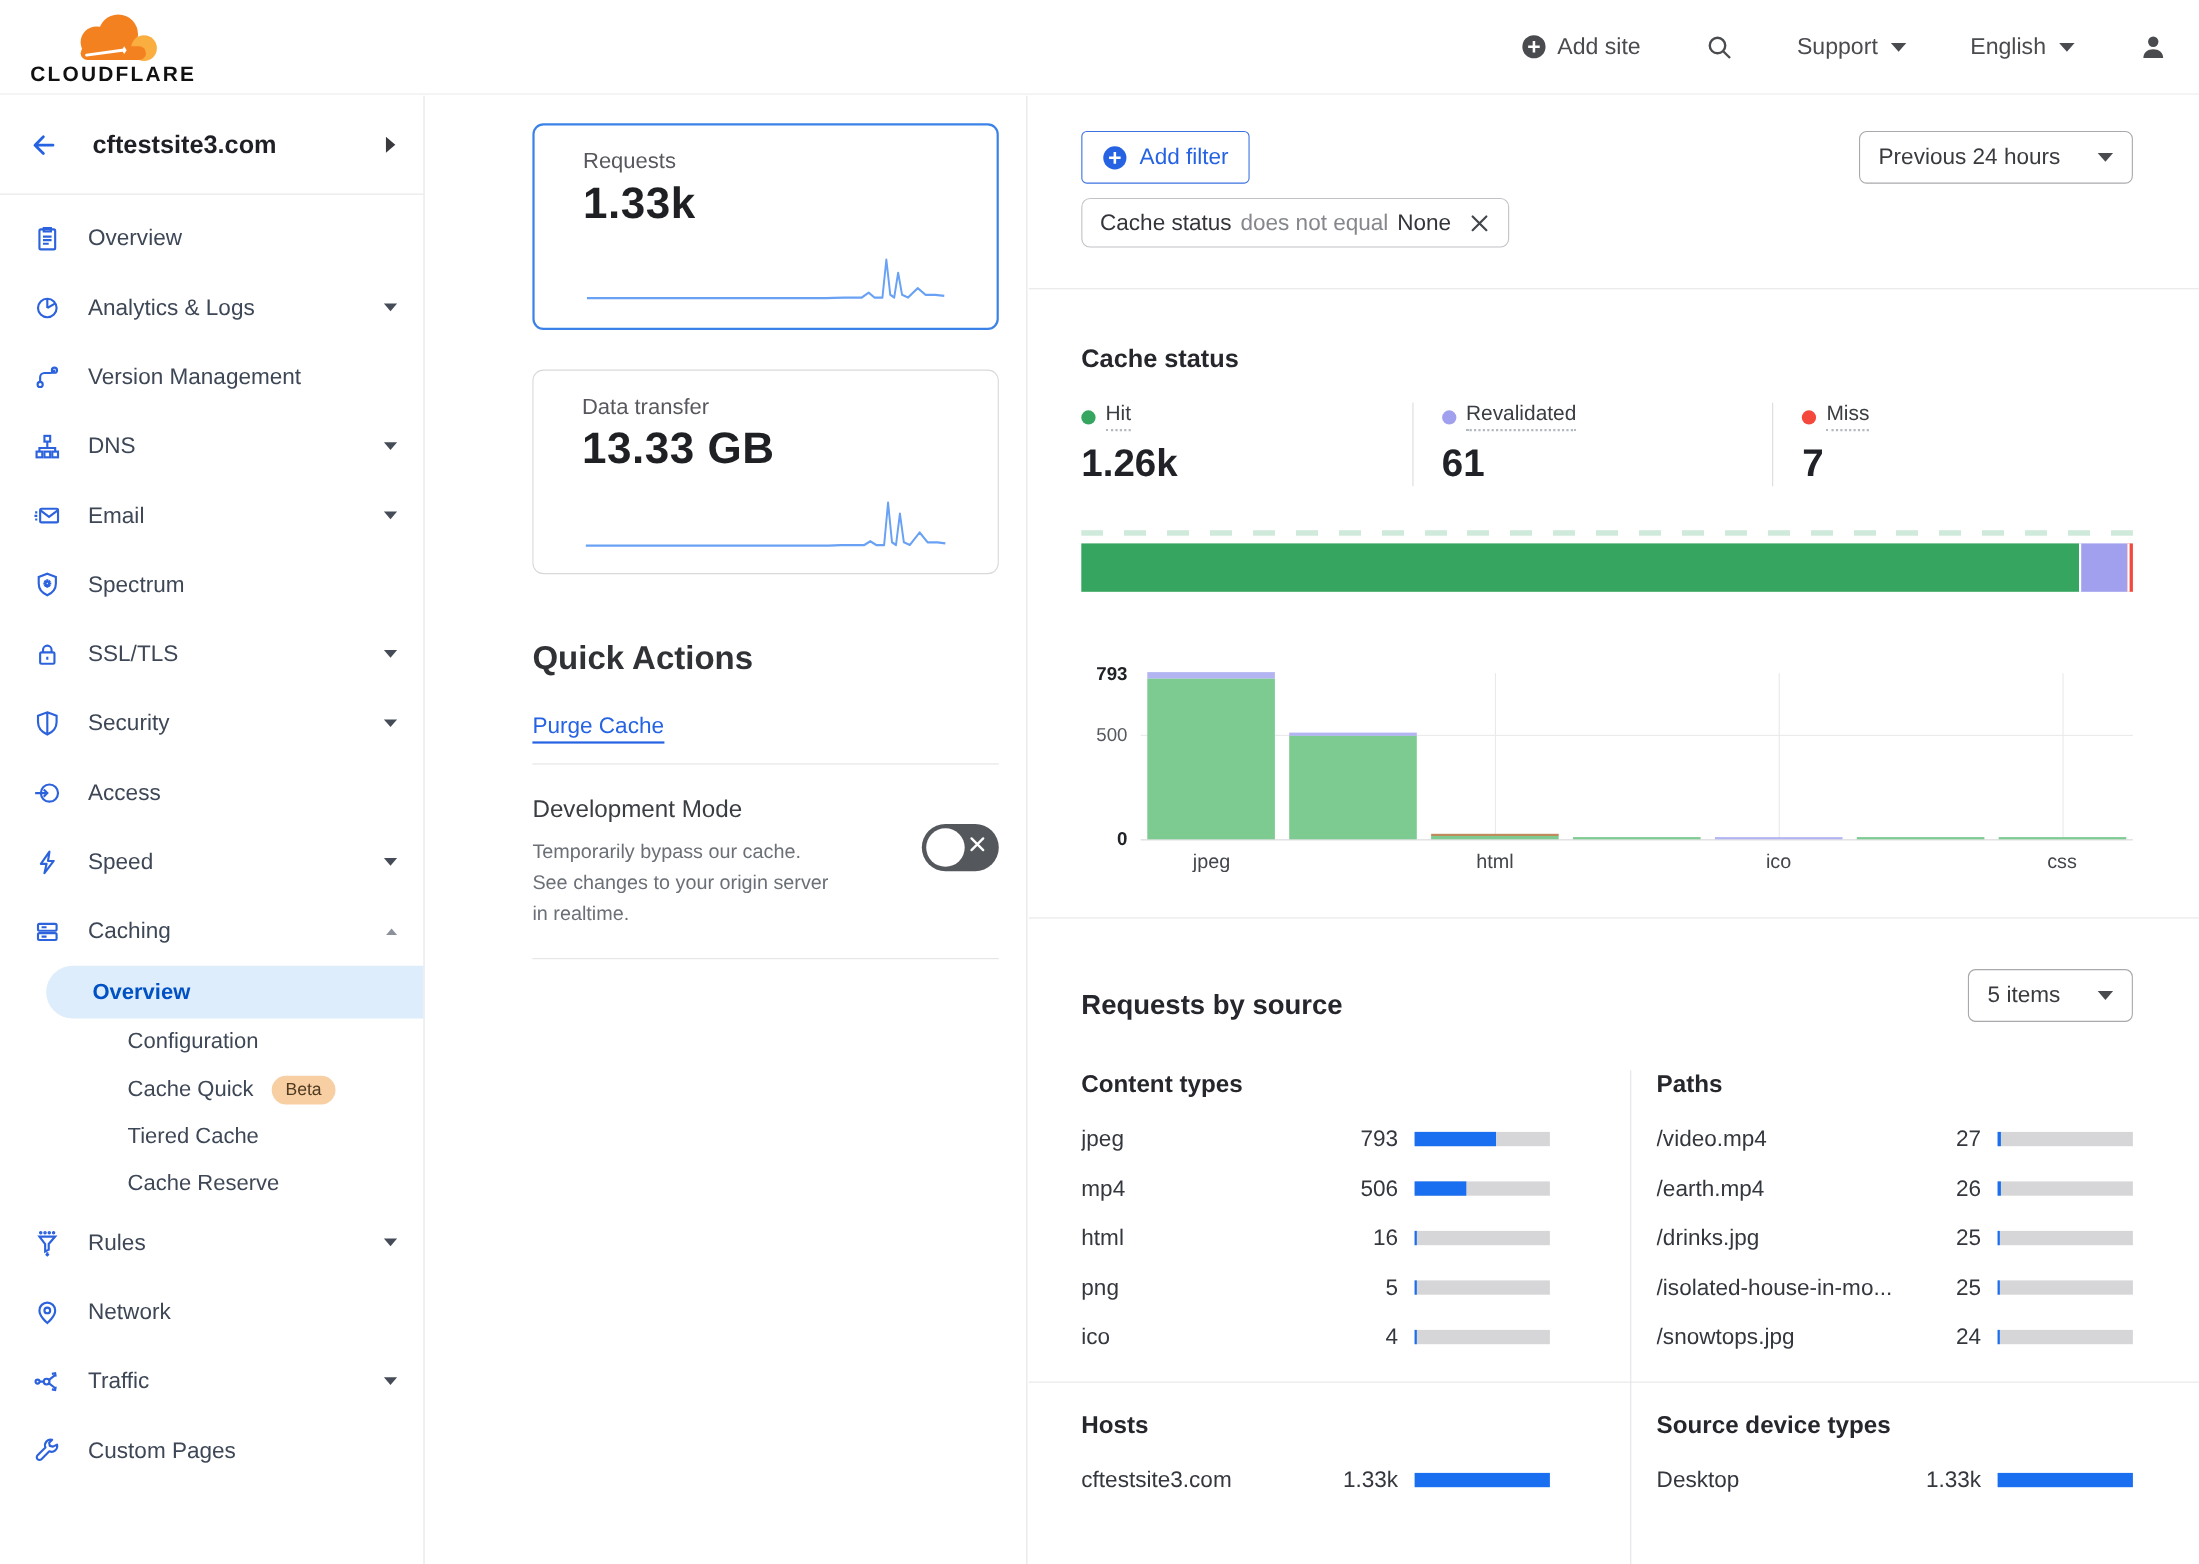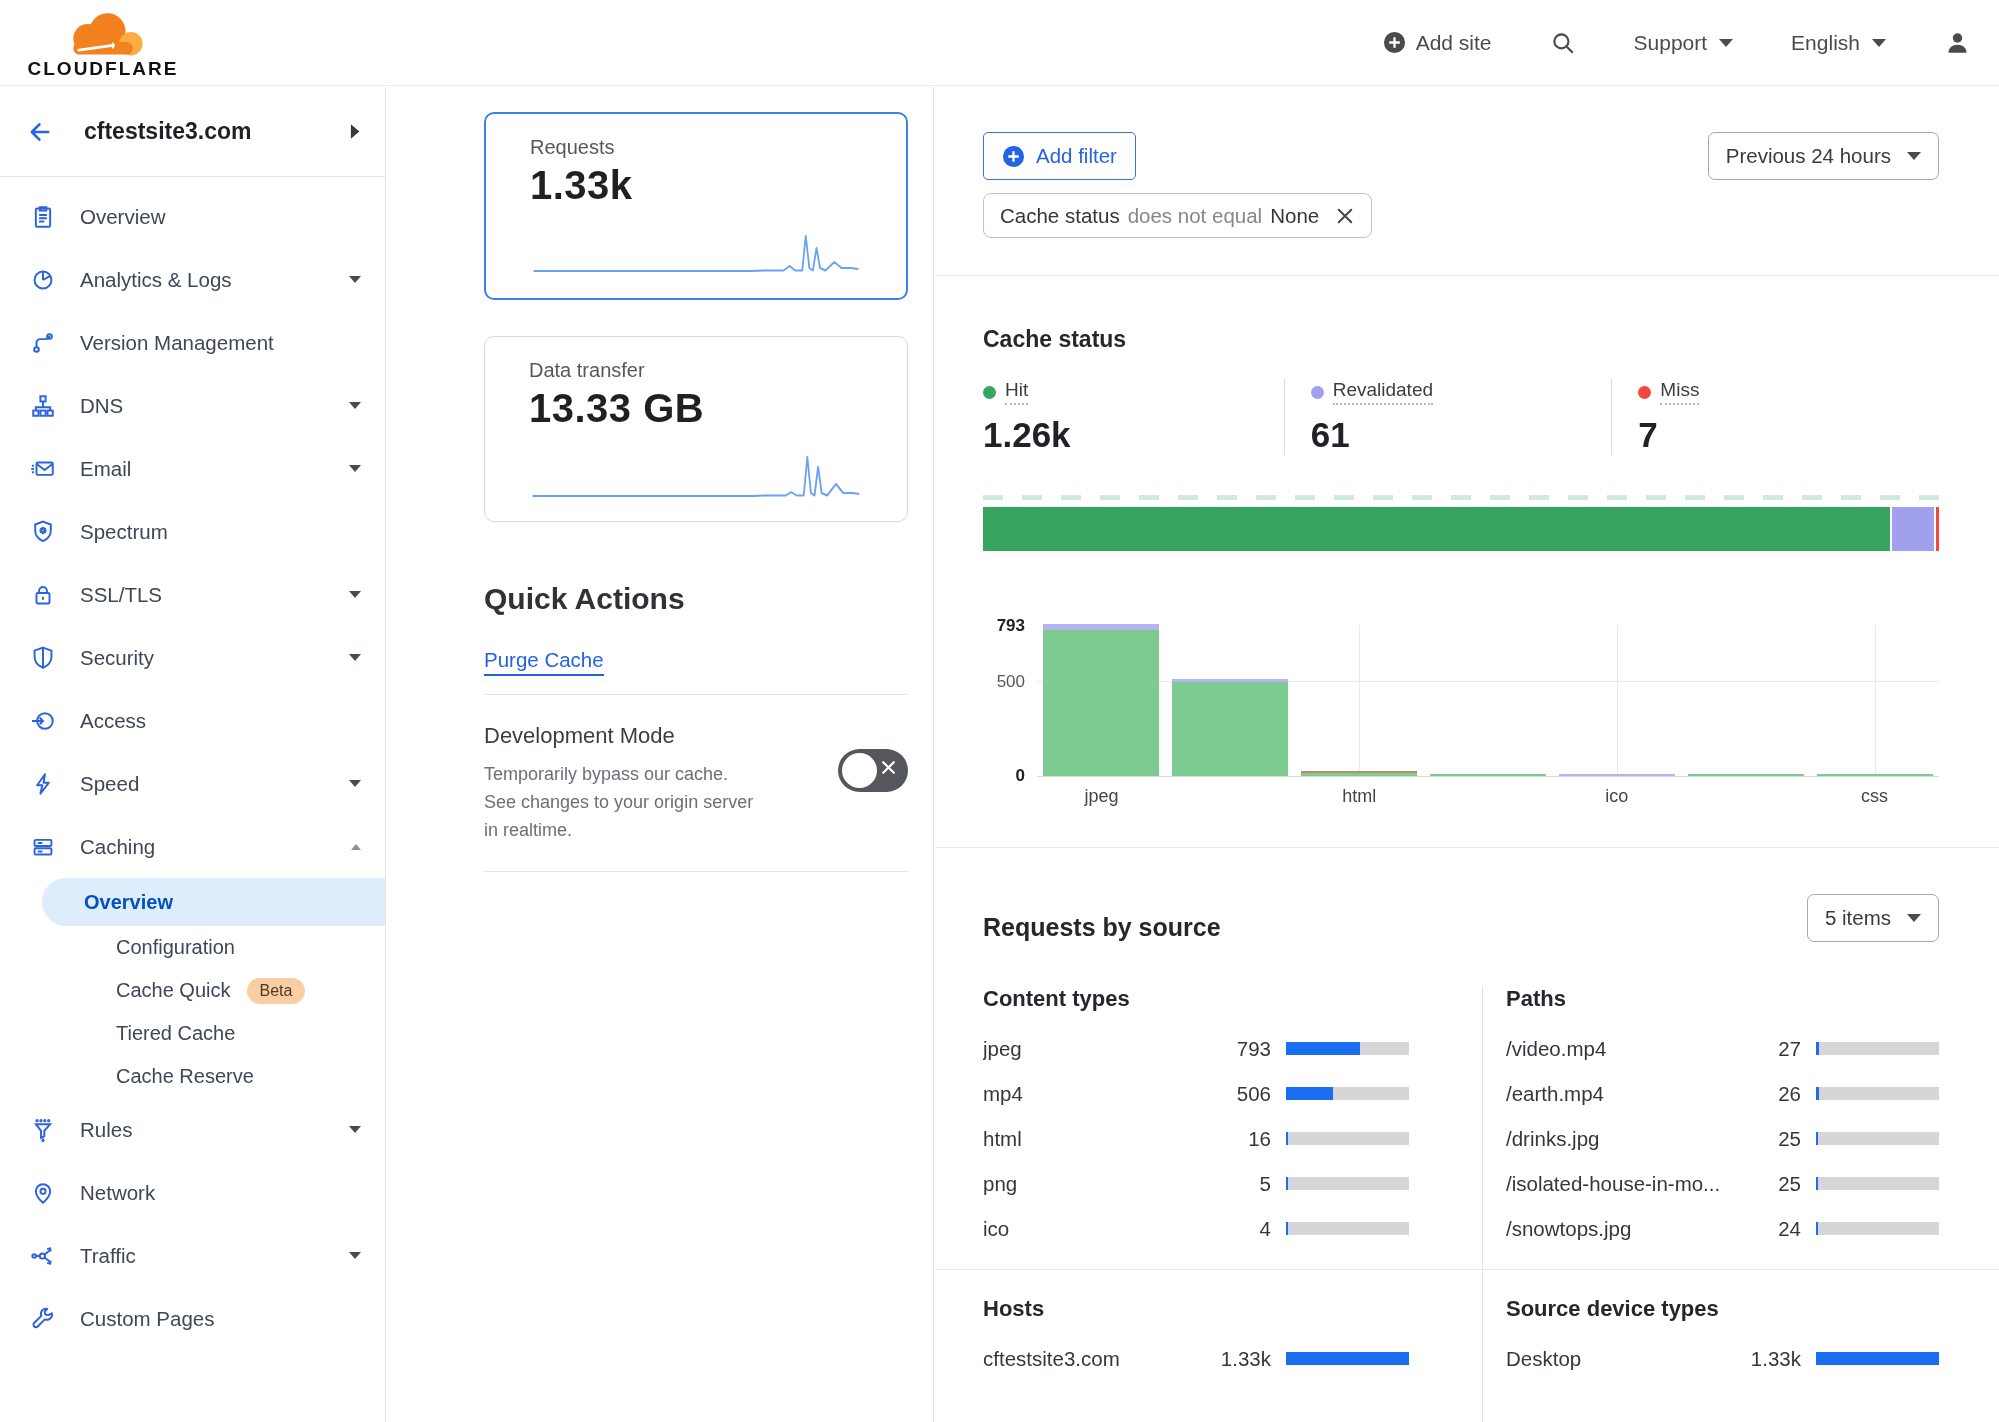--- a/index.html
+++ b/index.html
@@ -53,29 +53,29 @@
   .devmode { width:424px; display:flex; justify-content:space-between; margin-top:28px; }
   .dev-title { font-size:22px; color:#3a3d42; }
   .dev-desc { margin-top:12px; font-size:18px; line-height:1.55; color:#6b6f76; width:278px; }
   .toggle { position:relative; width:70px; height:43px; border-radius:22px; background:#54575b;
     flex:none; margin-top:26px; cursor:pointer; }
   .toggle .knob { position:absolute; left:4px; top:4px; width:35px; height:35px; border-radius:50%; background:#fff; }
   .toggle .x { position:absolute; right:11px; top:10px; }
 
   
   .rightpane { position:absolute; top:87px; left:935px; right:0; bottom:0; background:#fff;
-    padding:45px 60px 0 48px; overflow:hidden; }
+    padding:32px 60px 0 48px; overflow:hidden; }
   .hdivider { height:1px; background:#e7e7e9; margin:0 -60px 0 -48px; }
   .filter-area { display:flex; justify-content:space-between; align-items:flex-start; }
   .add-filter { display:inline-flex; align-items:center; gap:11px; height:48px; padding:0 18px;
     border:1.5px solid #3b72e0; border-radius:5px; color:#2563e3; font-size:20.5px; background:#fff; cursor:pointer; }
   .chip { margin-top:13px; display:inline-flex; align-items:center; gap:8px; height:45px; padding:0 16px;
     border:1px solid #c2c2c6; border-radius:8px; font-size:20.5px; cursor:default; }
   .chip .f { color:#33353a; } .chip .op { color:#85878c; } .chip .v { color:#33353a; }
-  .gray-btn { display:inline-flex; align-items:center; gap:14px; height:48px; padding:0 17px;
+  .gray-btn { display:inline-flex; align-items:center; gap:32px; height:48px; padding:0 17px;
     border:1.5px solid #a9a9ad; border-radius:7px; background:#fff; font-size:20.5px; color:#393b3f; cursor:pointer; }
   .gray-btn .caret-down { border-top-color:#4a4b4f; border-left-width:7px; border-right-width:7px; }
   .filter-gap { height:37px; }
 
   .section-title { font-size:23px; font-weight:700; color:#25272c; }
   .cache-head { margin-top:50px; }
   .stats-row { display:flex; margin-top:26px; }
   .stat { flex:1; padding-right:10px; }
   .stat + .stat { border-left:1px solid #dcdcde; padding-left:26px; }
   .stat-top { display:flex; align-items:center; gap:9px; }

